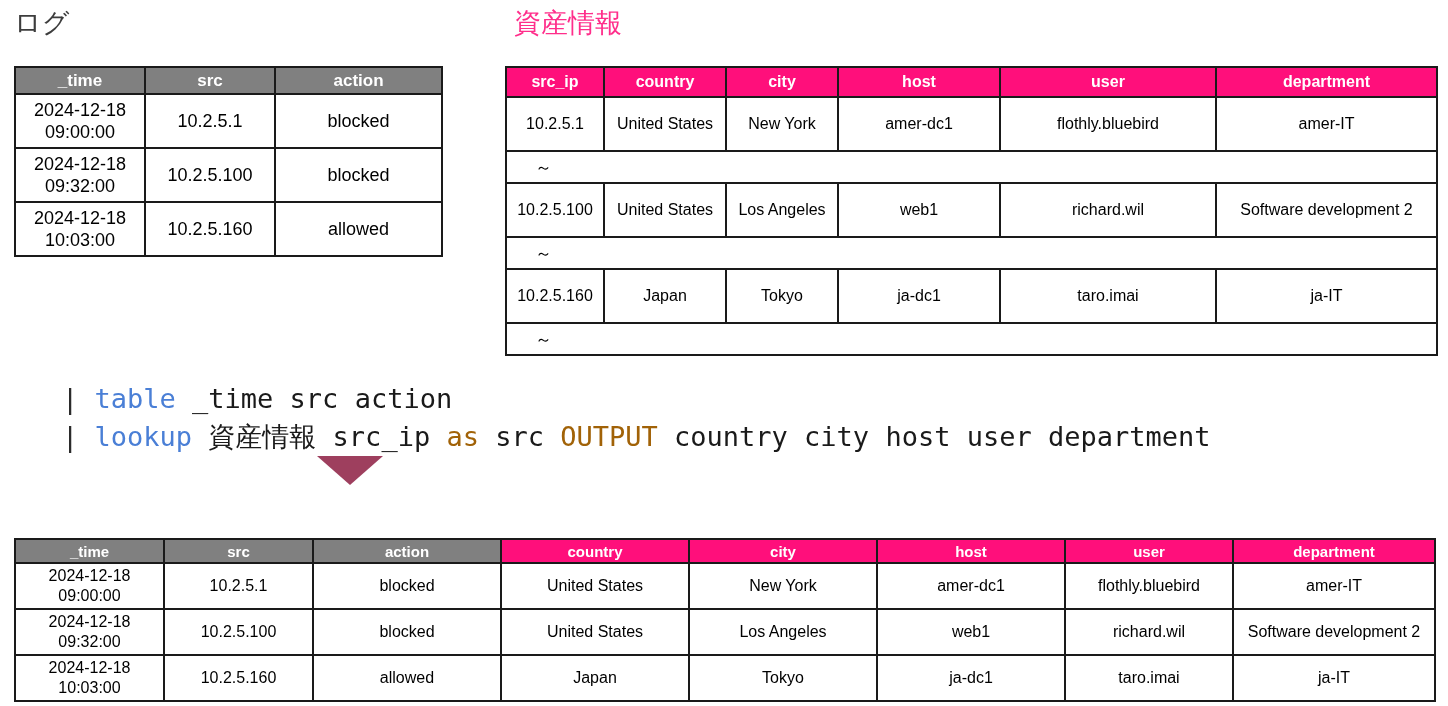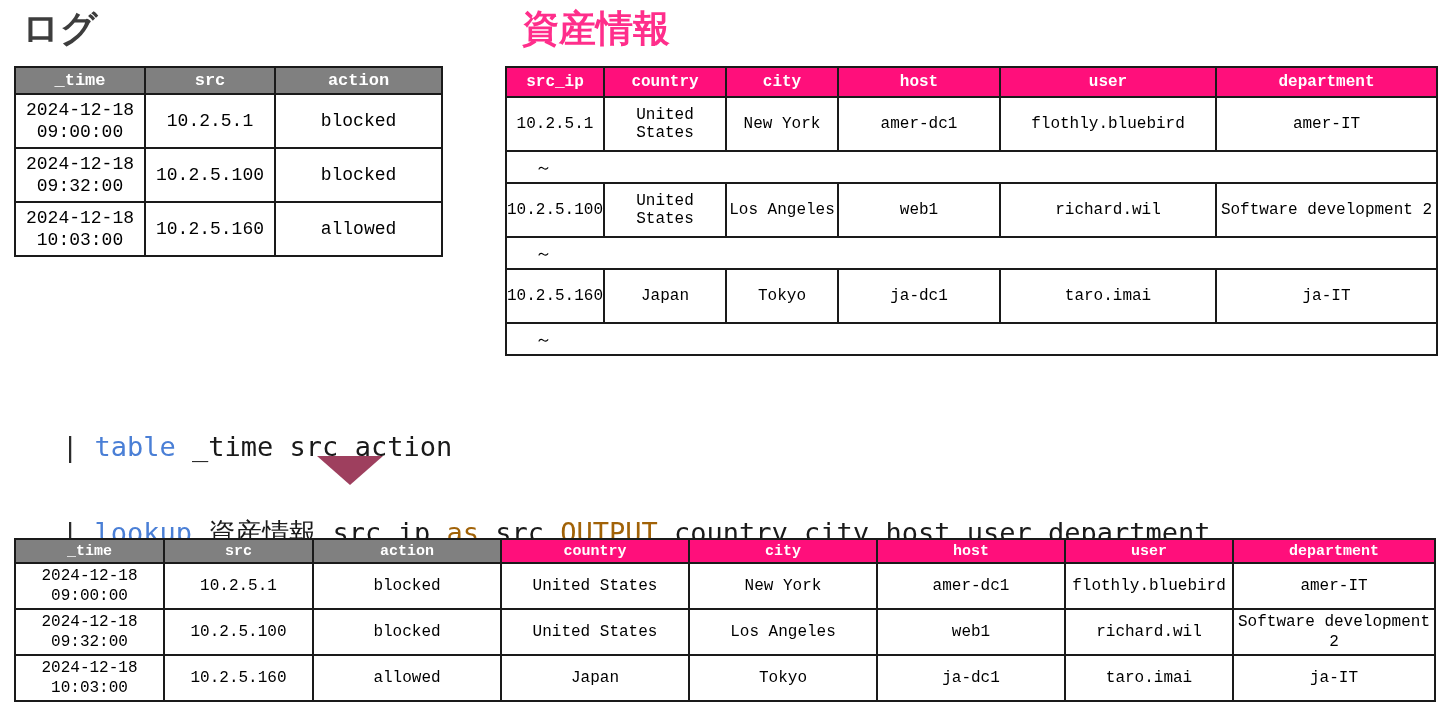--- a/index.html
+++ b/index.html
@@ -12,44 +12,42 @@
     height: 706px;
     position: relative;
     font-family: "Liberation Sans", sans-serif;
     color: #000000;
     overflow: hidden;
   }
 
   
   .title {
     position: absolute;
-    font-size: 37px;
-    font-weight: 700;
+    font-size: 27px;
+    font-weight: 400;
     line-height: 1;
     white-space: nowrap;
-    margin-left: 8px;
   }
   #log-title {
     left: 14px;
     top: 10px;
     color: #3d3d3d;
   }
   #asset-title {
     left: 514px;
     top: 10px;
     color: #ff2e8b;
   }
 
   
   table.grid {
     position: absolute;
     border-collapse: collapse;
     table-layout: fixed;
     background: #7f1d1d;
-    font-family: Liberation Mono, monospace;
   }
   table.grid th,
   table.grid td {
     border: 2px solid #1a1a1a;
     text-align: center;
     vertical-align: middle;
     background: #ffffff;
     padding: 0;
   }
 
@@ -110,21 +108,21 @@
   #spl-query {
     position: absolute;
     left: 62px;
     top: 380px;
     font-family: "DejaVu Sans Mono", "Liberation Mono", monospace;
     font-size: 27px;
     line-height: 38px;
     white-space: pre;
     color: #1a1a1a;
   }
-  #spl-query .ln { display: block; margin-top: 48px; }
+  #spl-query .ln { display: block; }
   .tok-pipe { color: #2b2b2b; }
   .tok-cmd  { color: #4a7fd6; }
   .tok-kw   { color: #a16207; }
   .tok-txt  { color: #1a1a1a; }
 
   
   #flow-arrow {
     position: absolute;
     left: 313px;
     top: 487px;

